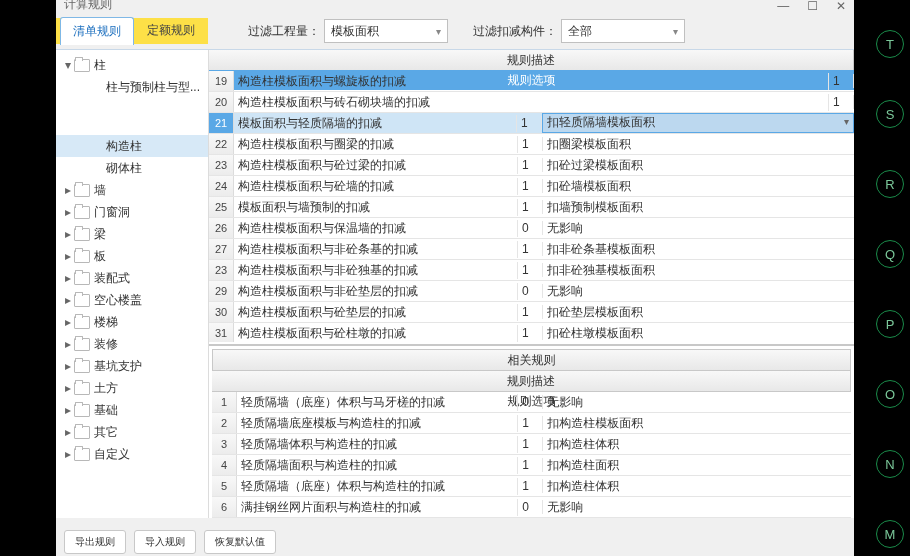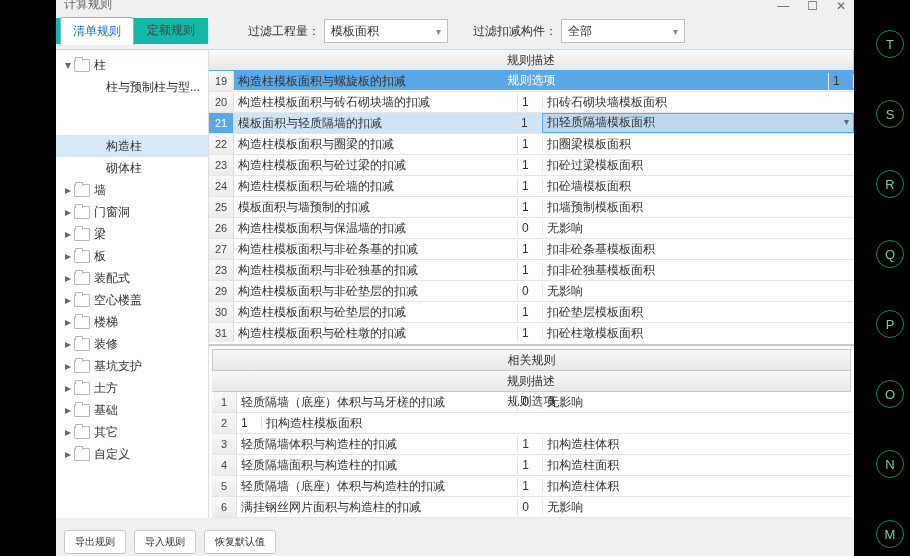--- a/index.html
+++ b/index.html
@@ -2,21 +2,21 @@
 <html><head>
 <meta charset="utf-8">
 <style>
   html,body{margin:0;padding:0;font-family:"Microsoft YaHei","PingFang SC",sans-serif;font-size:12px;color:#333;background:#000;}
   .screen{width:910px;height:556px;position:relative;overflow:hidden;}
   .window{position:absolute;left:56px;top:0;width:798px;height:556px;background:#f0f0f0;box-shadow:0 0 10px rgba(0,0,0,0.5);}
   
   .titlebar{height:13px;padding:0 8px;display:flex;align-items:flex-end;justify-content:space-between;color:#666;}
   .titlebar .winbtns{display:flex;gap:18px;font-size:12px;color:#666;}
   
-  .tabstrip{height:26px;display:flex;align-items:flex-end;border-bottom:1px solid #bcd4e8;background:#14b8a6;padding-left:4px;}
+  .tabstrip{height:26px;display:flex;align-items:flex-end;border-bottom:1px solid #bcd4e8;background:#fde047;padding-left:4px;}
   .tab{padding:5px 12px 5px;border:1px solid transparent;border-bottom:none;cursor:pointer;color:#444;}
   .tab.active{border-color:#7fb8e6;color:#1e70bf;background:#fff;border-top-left-radius:3px;border-top-right-radius:3px;position:relative;top:1px;}
   
   .filterrow{height:28px;display:flex;align-items:center;padding:4px 0 4px 0;background:#f0f0f0;}
   .filterrow label{margin-left:8px;margin-right:4px;color:#333;}
   .combo{display:inline-flex;align-items:center;height:22px;border:1px solid #c0c0c0;background:#fff;padding:0 6px;min-width:110px;justify-content:space-between;font-size:12px;}
   .combo .caret{color:#888;font-size:10px;margin-left:8px;}
   
   .mainarea{display:flex;height:calc(100% - 88px);}
   
@@ -192,21 +192,20 @@
         <div class="grid-body" id="main-grid" style="flex:1 1 280px;">
             <div class="grid-row">
               <div class="num">19</div>
               <div class="desc">构造柱模板面积与螺旋板的扣减</div>
               <div class="optnum">1</div>
             </div>
             <div class="grid-row">
               <div class="num">20</div>
               <div class="desc">构造柱模板面积与砖石砌块墙的扣减</div>
               <div class="optnum">1</div>
-              <div class="opt">扣砖石砌块墙模板面积</div>
             </div>
             <div class="grid-row selected">
               <div class="num">21</div>
               <div class="desc">模板面积与轻质隔墙的扣减</div>
               <div class="optnum">1</div>
               <div class="opt">扣轻质隔墙模板面积<span class="caret2">▾</span></div>
             </div>
             <div class="grid-row">
               <div class="num">22</div>
               <div class="desc">构造柱模板面积与圈梁的扣减</div>
@@ -281,20 +280,21 @@
           </div>
           <div class="related-body" id="related-grid">
               <div class="grid-row">
                 <div class="num">1</div>
                 <div class="desc">轻质隔墙（底座）体积与马牙槎的扣减</div>
                 <div class="optnum">0</div>
                 <div class="opt">无影响</div>
               </div>
               <div class="grid-row">
                 <div class="num">2</div>
+                <div class="desc">轻质隔墙底座模板与构造柱的扣减</div>
                 <div class="optnum">1</div>
                 <div class="opt">扣构造柱模板面积</div>
               </div>
               <div class="grid-row">
                 <div class="num">3</div>
                 <div class="desc">轻质隔墙体积与构造柱的扣减</div>
                 <div class="optnum">1</div>
                 <div class="opt">扣构造柱体积</div>
               </div>
               <div class="grid-row">

